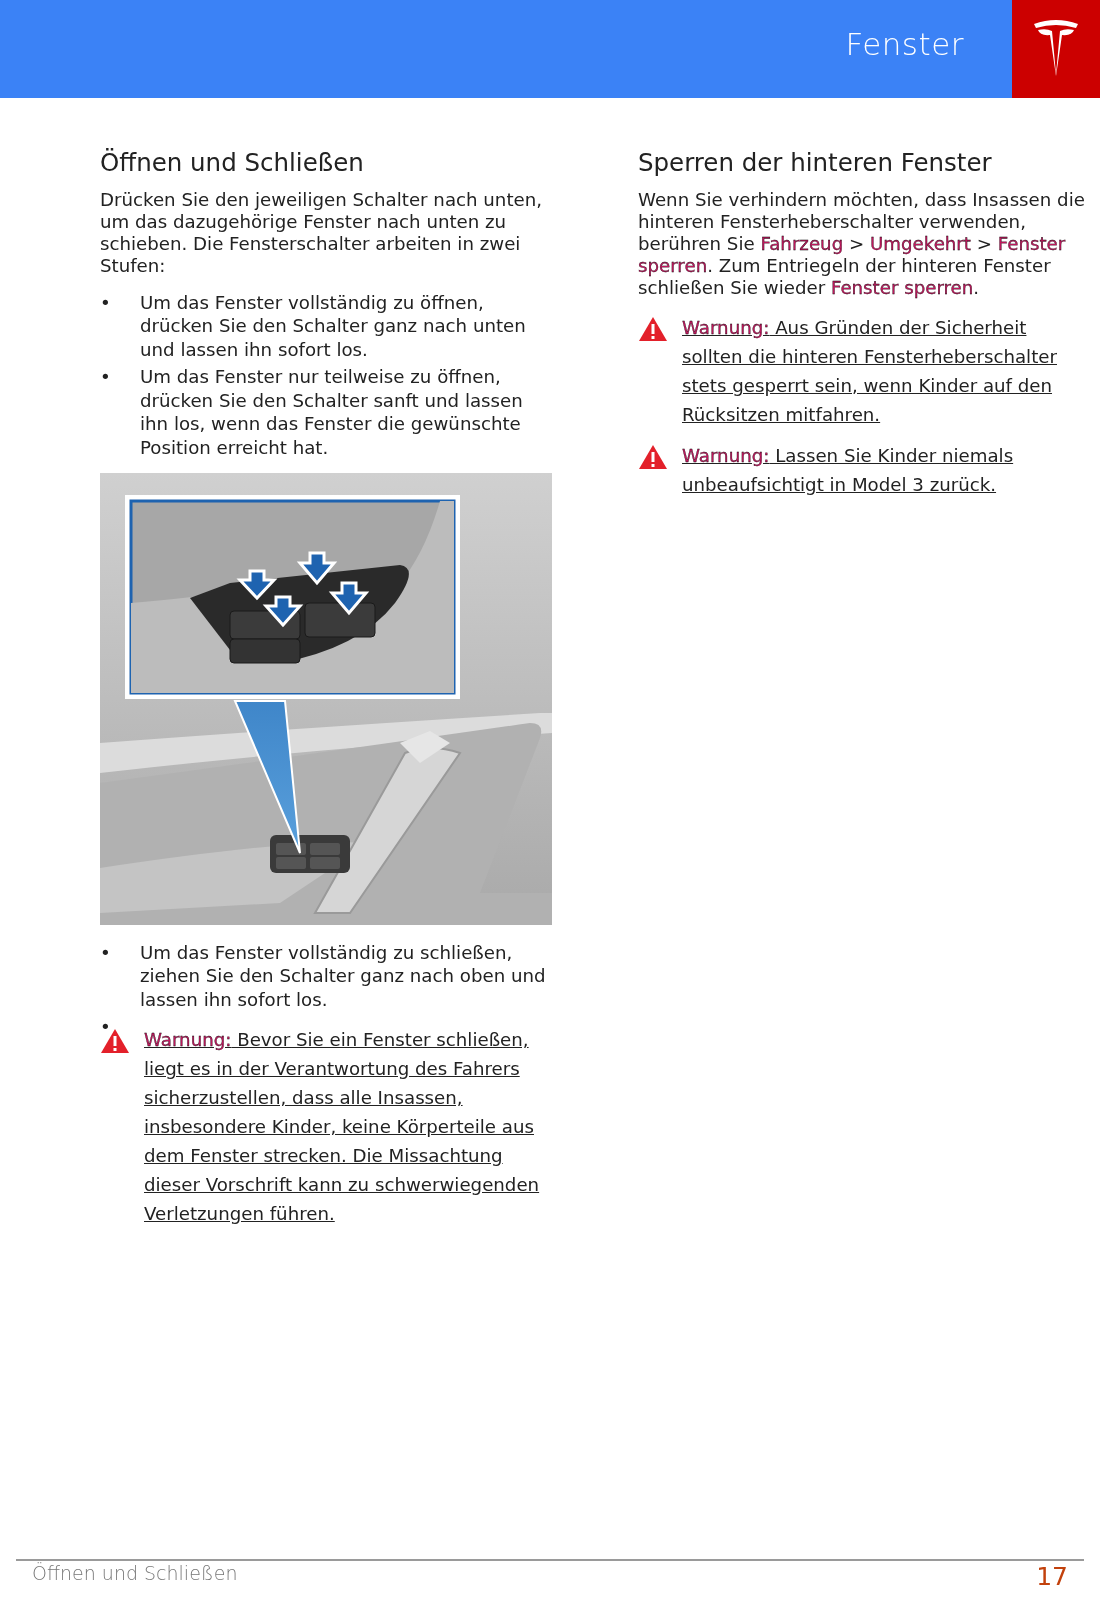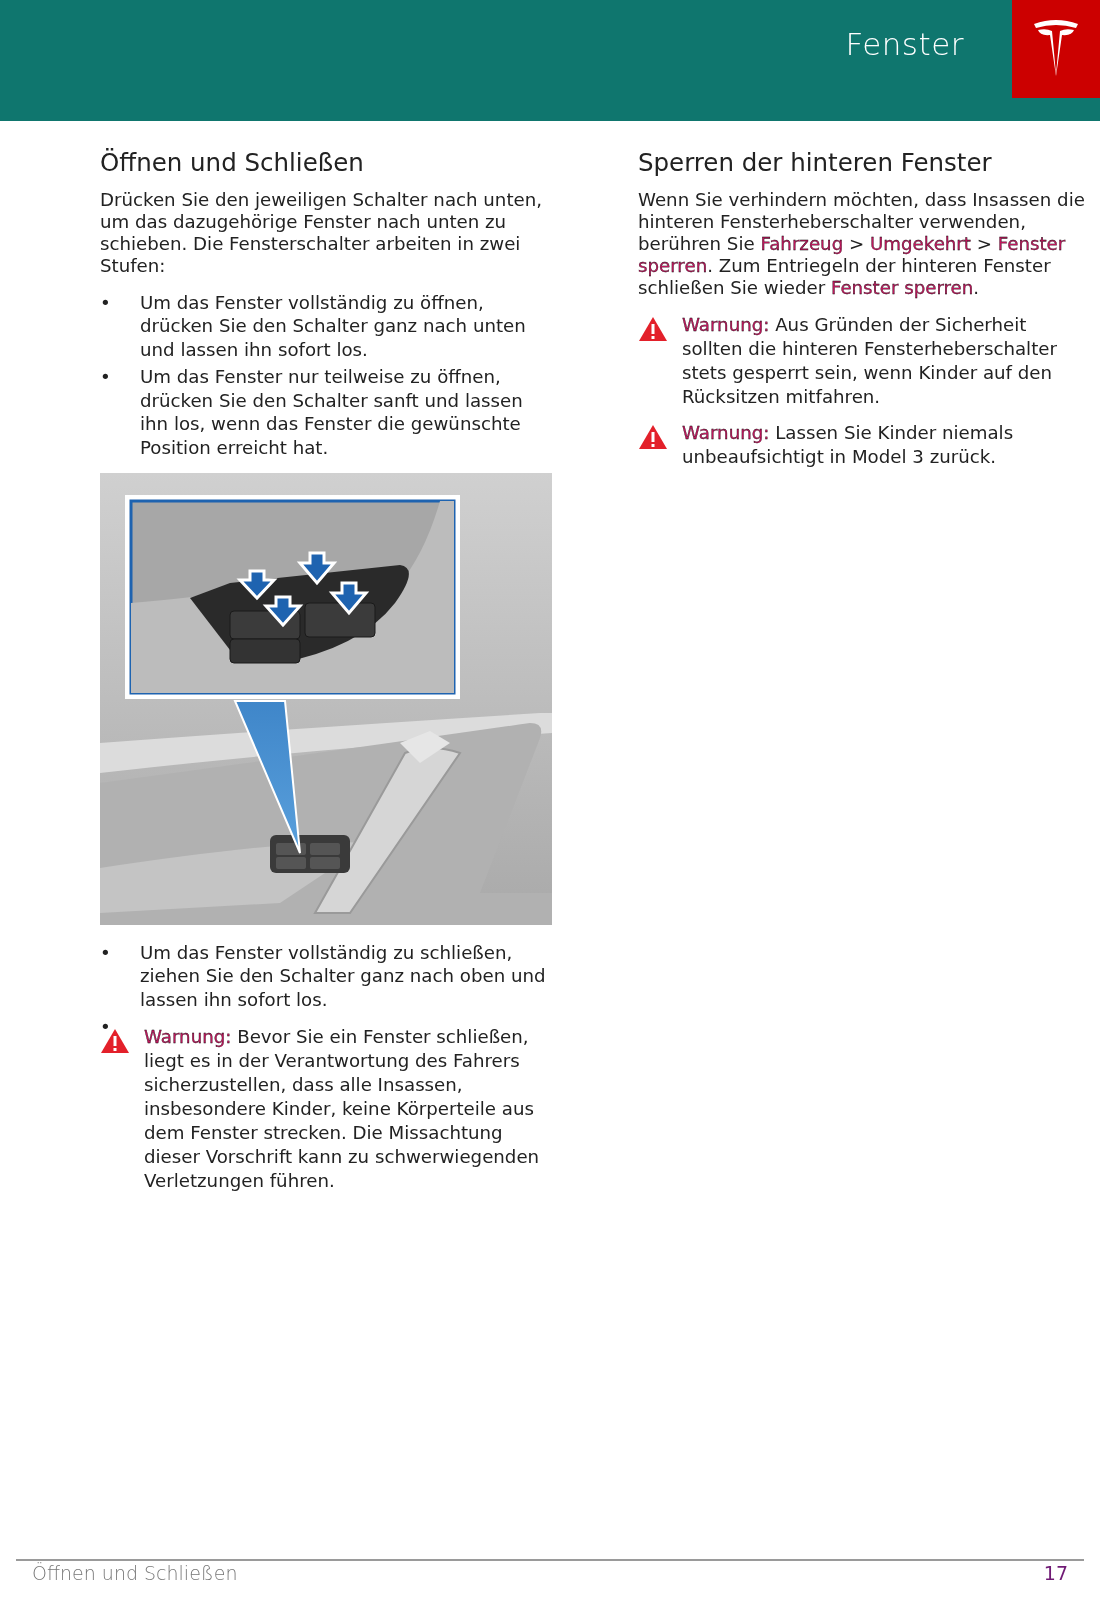--- a/index.html
+++ b/index.html
@@ -1,36 +1,36 @@
 <!DOCTYPE html>
 <html><head>
 <meta charset="utf-8">
 <style>
   html, body { margin:0; padding:0; background:#fff; }
   body { width:1100px; height:1600px; position:relative; overflow:hidden;
          font-family:"DejaVu Sans","Liberation Sans",sans-serif; color:#222; }
-  .header { position:absolute; left:0; top:0; width:1100px; height:121px; background:#0f766e; }
+  .header { position:absolute; left:0; top:0; width:1100px; height:98px; background:#3b82f6; }
   .header-title { position:absolute; right:136px; top:26px; color:#fff; font-size:31px; letter-spacing:0.5px; font-weight:300; }
   .logo-box { position:absolute; right:0; top:0; width:88px; height:98px; background:#cc0000; }
   .logo-box svg { position:absolute; left:20px; top:18px; }
   .col { position:absolute; top:146px; }
   .col-left { left:100px; width:450px; }
   .col-right { left:598px; width:450px;margin-left:40px; }
   h2 { margin:0 0 10px 0; font-size:24.5px; font-weight:normal; color:#222; line-height:1.35; }
   p { margin:0 0 14px 0; font-size:18.2px; line-height:22px; }
   ul { list-style:none; margin:0 0 14px 0; padding:0; }
   li { position:relative; padding-left:40px; font-size:18.2px; line-height:23.4px; margin-bottom:4px; }
   li .bullet { position:absolute; left:0; top:0; }
-  .warn { position:relative; padding-left:44px; font-size:18.2px; line-height:24px; margin-bottom:12px; }
+  .warn { position:relative; padding-left:44px; font-size:18.2px; line-height:29px; margin-bottom:12px;text-decoration:underline; }
   .warn .warn-icon { position:absolute; left:0; top:3px; }
   .warn b, p b { font-weight:normal; color:#be185d; -webkit-text-stroke:0.3px #000; }
   .figure { width:452px; height:452px; margin:4px 0 16px 0; position:relative; background:#c8c8c8; overflow:hidden; }
   .footer-rule { position:absolute; left:16px; right:16px; top:1559px; height:2px; background:#9a9a9a; }
   .footer-left { position:absolute; left:32px; top:1562px; font-size:19px; color:#777; font-weight:300; }
-  .footer-right { position:absolute; right:32px; top:1562px; font-size:19px; color:#701a75; }
+  .footer-right { position:absolute; right:32px; top:1562px; font-size:25px; color:#c2410c; }
 </style>
 </head>
 <body>
 
 <div class="header">
   <div class="header-title">Fenster</div>
   <div class="logo-box">
     <svg width="48" height="58" viewBox="0 0 48 58">
       <path d="M2 6 Q24 -2 46 6 L44 10 Q24 4 4 10 Z" fill="#fff"></path>
       <path d="M6 12 Q14 10 20 13 L24 56 L28 13 Q34 10 42 12 Q40 18 30 17 L24 58 L18 17 Q8 18 6 12 Z" fill="#fff"></path>

